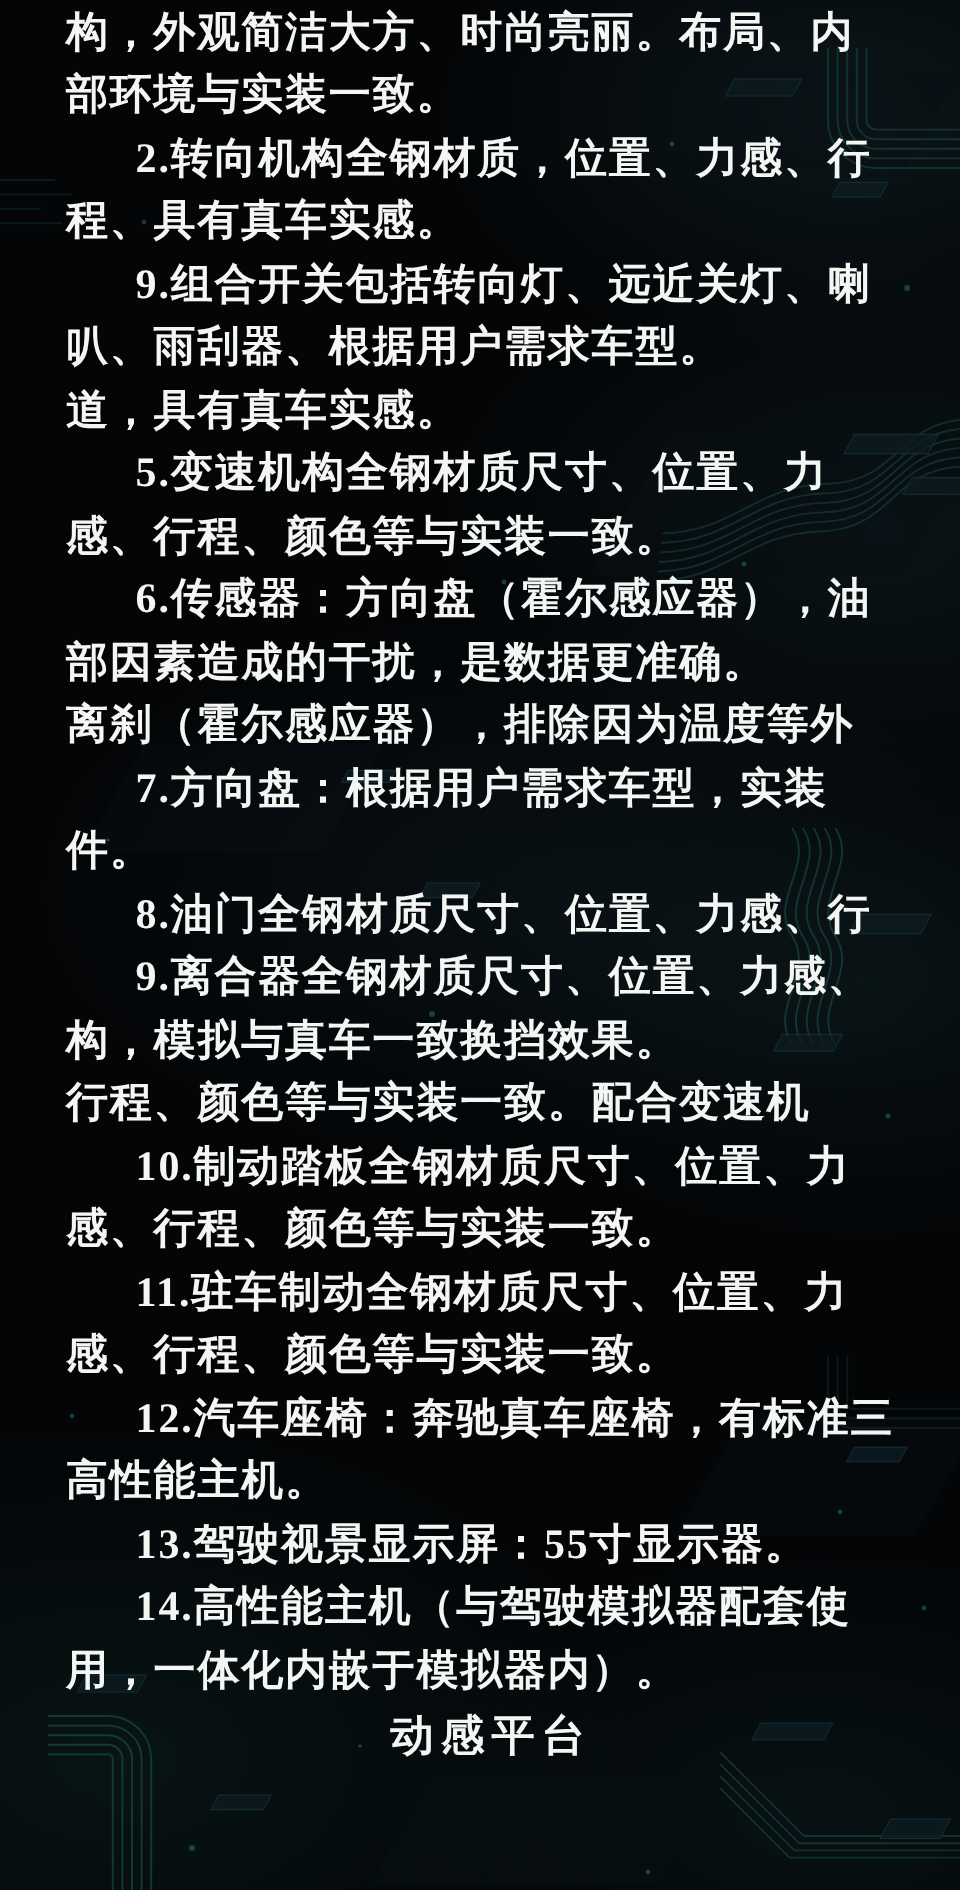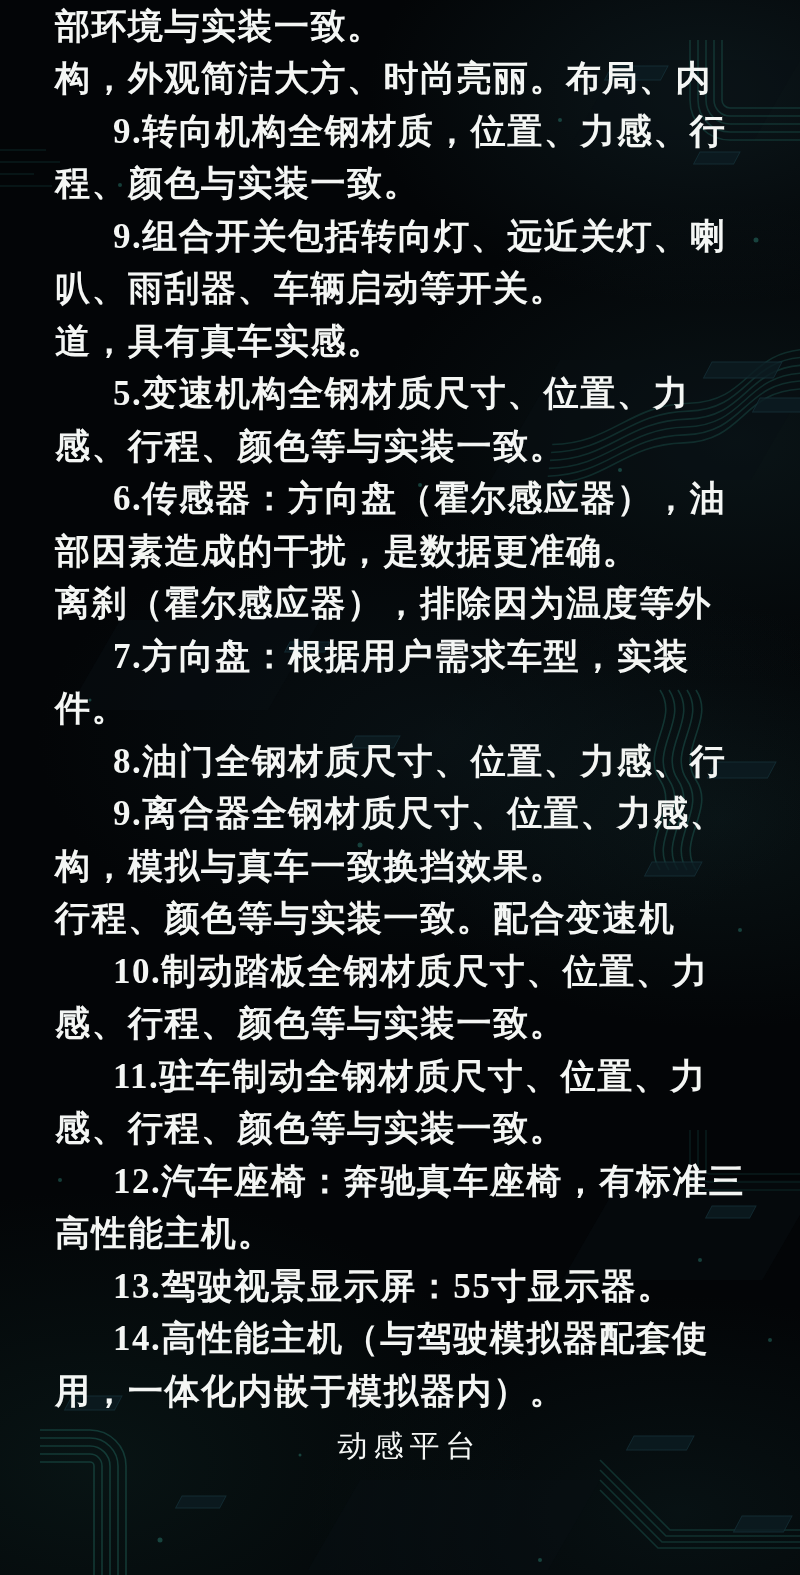--- a/index.html
+++ b/index.html
@@ -30,21 +30,21 @@
   .text-layer{position:absolute; inset:0; padding:0 36px 0 55px; z-index:2;}
   .spec-line{
     height:52.5px; display:flex; align-items:center; white-space:nowrap;
     color:var(--text); font-size:35px; font-weight:600; letter-spacing:1.5px;
   }
   .spec-line.indent{padding-left:58px;}
   .section-heading{
     height:52.5px; padding-top:6px; box-sizing:border-box;
     display:flex; align-items:center; justify-content:center;
     font-family:"Liberation Sans","DejaVu Sans",sans-serif;
-    font-weight:400; font-size:30px; letter-spacing:6px; color:var(--text);
+    font-weight:700; font-size:36px; letter-spacing:6px; color:var(--text);
   }
 </style>
 </head>
 <body>
 
 <div class="page">
 
   <svg class="bg" width="800" height="1575" viewBox="0 0 800 1575" xmlns="http://www.w3.org/2000/svg" aria-hidden="true">
 
     <rect class="slab" transform="translate(560,360) skewX(-30)" width="260" height="120"></rect>
@@ -132,26 +132,26 @@
       <circle class="via" cx="60" cy="1180" r="2"></circle>
     <circle class="via" cx="700" cy="1260" r="2"></circle>
       <circle class="via" cx="160" cy="1540" r="2.5"></circle>
     <circle class="via" cx="540" cy="1560" r="2"></circle>
       <circle class="via" cx="770" cy="1340" r="2"></circle>
     <circle class="via" cx="300" cy="1455" r="1.5"></circle>
   </svg>
 
   <div class="text-layer">
     <div id="spec-lines">
+        <div class="spec-line">构，外观简洁大方、时尚亮丽。布局、内</div>
         <div class="spec-line">部环境与实装一致。</div>
-        <div class="spec-line">构，外观简洁大方、时尚亮丽。布局、内</div>
-        <div class="spec-line indent">9.转向机构全钢材质，位置、力感、行</div>
-        <div class="spec-line">程、颜色与实装一致。</div>
+        <div class="spec-line indent">2.转向机构全钢材质，位置、力感、行</div>
+        <div class="spec-line">程、具有真车实感。</div>
         <div class="spec-line indent">9.组合开关包括转向灯、远近关灯、喇</div>
-        <div class="spec-line">叭、雨刮器、车辆启动等开关。</div>
+        <div class="spec-line">叭、雨刮器、根据用户需求车型。</div>
         <div class="spec-line">道，具有真车实感。</div>
         <div class="spec-line indent">5.变速机构全钢材质尺寸、位置、力</div>
         <div class="spec-line">感、行程、颜色等与实装一致。</div>
         <div class="spec-line indent">6.传感器：方向盘（霍尔感应器），油</div>
         <div class="spec-line">部因素造成的干扰，是数据更准确。</div>
         <div class="spec-line">离刹（霍尔感应器），排除因为温度等外</div>
         <div class="spec-line indent">7.方向盘：根据用户需求车型，实装</div>
         <div class="spec-line">件。</div>
         <div class="spec-line indent">8.油门全钢材质尺寸、位置、力感、行</div>
         <div class="spec-line indent">9.离合器全钢材质尺寸、位置、力感、</div>

